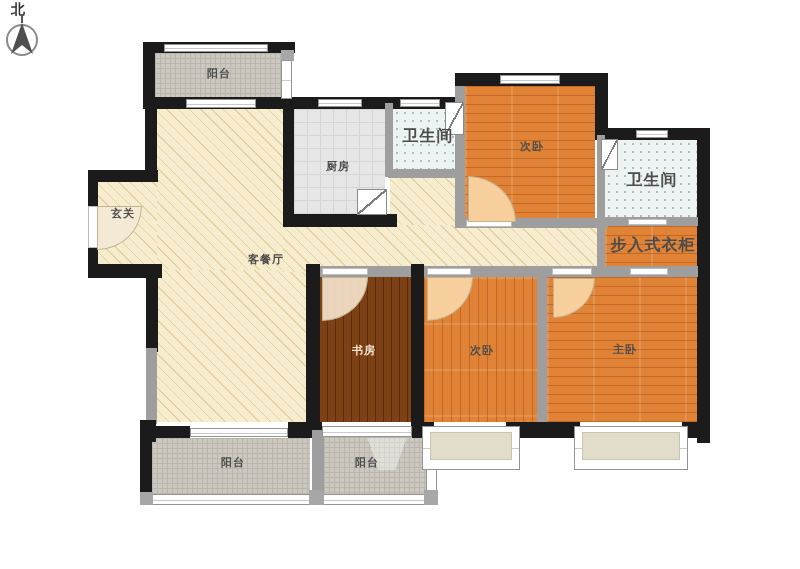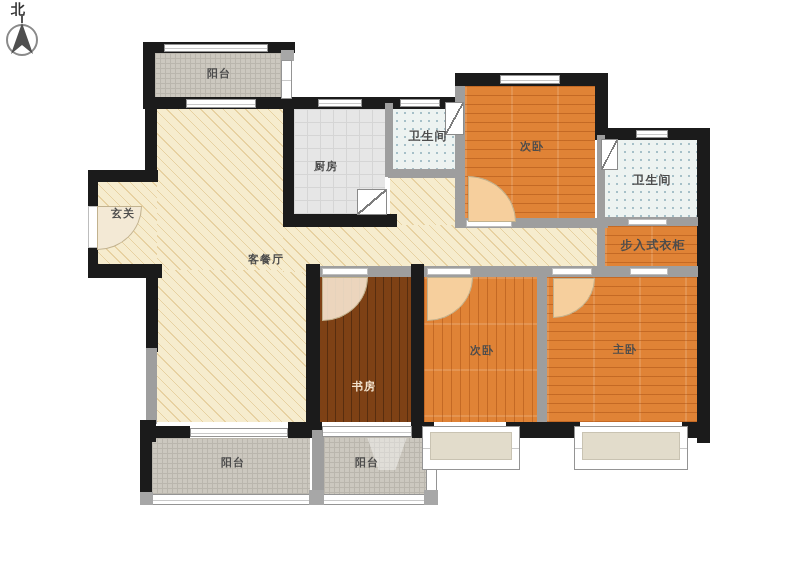--- a/index.html
+++ b/index.html
@@ -29,21 +29,21 @@
     background-image:repeating-linear-gradient(to right,rgba(150,63,8,.38) 0 1px,transparent 1px 9px),
                      repeating-linear-gradient(to bottom,rgba(255,255,255,.14) 0 2px,transparent 2px 46px);}
   .floor-wood-dark{position:absolute;background-color:#7e4115;
     background-image:repeating-linear-gradient(to right,rgba(0,0,0,.3) 0 1px,transparent 1px 8px);}
   .arc{position:absolute;border:1px solid #c2b28e;box-sizing:border-box;}
   .doorbox{position:absolute;background:
       linear-gradient(to bottom right,transparent 47%,#7d7d7d 47%,#7d7d7d 53%,transparent 53%),#fff;
       border:1px solid #8a8a8a;box-sizing:border-box;}
   .room-label{position:absolute;transform:translate(-50%,-50%);color:#4c4c4c;
       font-size:11px;font-weight:600;letter-spacing:1px;white-space:nowrap;}
-  .room-label.sm{font-size:12px;}
+  .room-label.sm{font-size:16px;}
   .north-label{position:absolute;left:11px;top:1px;font-size:14px;font-weight:700;color:#333;}
 </style>
 </head>
 <body>
 
 <div id="plan">
 
   <div class="floor-living" style="left:157px;top:109px;width:126px;height:161px;"></div>
   <div class="floor-living" style="left:157px;top:270px;width:149px;height:152px;"></div>
   <div class="floor-living" style="left:283px;top:225px;width:314px;height:47px;"></div>
@@ -141,28 +141,28 @@
   <div class="arc" style="left:322px;top:277px;width:46px;height:44px;border-radius:0 0 100% 0;background:rgba(255,240,219,.85);"></div>
   <div class="arc" style="left:427px;top:277px;width:46px;height:44px;border-radius:0 0 100% 0;background:#f6cf9d;"></div>
   <div class="arc" style="left:553px;top:278px;width:42px;height:40px;border-radius:0 0 100% 0;background:#f6cf9d;"></div>
   <div class="abs" style="left:352px;top:438px;width:70px;height:32px;background:rgba(255,255,255,.4);clip-path:polygon(22% 0,78% 0,62% 100%,38% 100%);"></div>
 
   <div class="doorbox" style="left:357px;top:189px;width:30px;height:26px;"></div>
   <div class="doorbox" style="left:445px;top:102px;width:19px;height:33px;"></div>
   <div class="doorbox" style="left:601px;top:139px;width:17px;height:31px;"></div>
 
   <div class="room-label" style="left:219px;top:73px;">阳台</div>
-  <div class="room-label" style="left:326px;top:166px;">厨房</div>
+  <div class="room-label" style="left:338px;top:166px;">厨房</div>
   <div class="room-label sm" style="left:428px;top:136px;">卫生间</div>
   <div class="room-label" style="left:532px;top:146px;">次卧</div>
   <div class="room-label sm" style="left:652px;top:180px;">卫生间</div>
   <div class="room-label sm" style="left:653px;top:245px;">步入式衣柜</div>
   <div class="room-label" style="left:123px;top:213px;">玄关</div>
   <div class="room-label" style="left:266px;top:259px;">客餐厅</div>
-  <div class="room-label" style="left:364px;top:350px;color:#f3e3cd;margin-top:36px;">书房</div>
+  <div class="room-label" style="left:364px;top:350px;color:#f3e3cd;">书房</div>
   <div class="room-label" style="left:482px;top:350px;">次卧</div>
   <div class="room-label" style="left:625px;top:349px;">主卧</div>
   <div class="room-label" style="left:233px;top:462px;">阳台</div>
   <div class="room-label" style="left:367px;top:462px;">阳台</div>
 
   <div class="north-label">北</div>
   <svg style="position:absolute;left:4px;top:14px;" width="36" height="44" viewBox="0 0 36 44">
     <line x1="18" y1="0" x2="18" y2="9" stroke="#555" stroke-width="2"></line>
     <circle cx="18" cy="26" r="15" fill="none" stroke="#8a8a8a" stroke-width="2"></circle>
     <polygon points="18,9 29,40 18,31 7,40" fill="#4f4f4f"></polygon>

